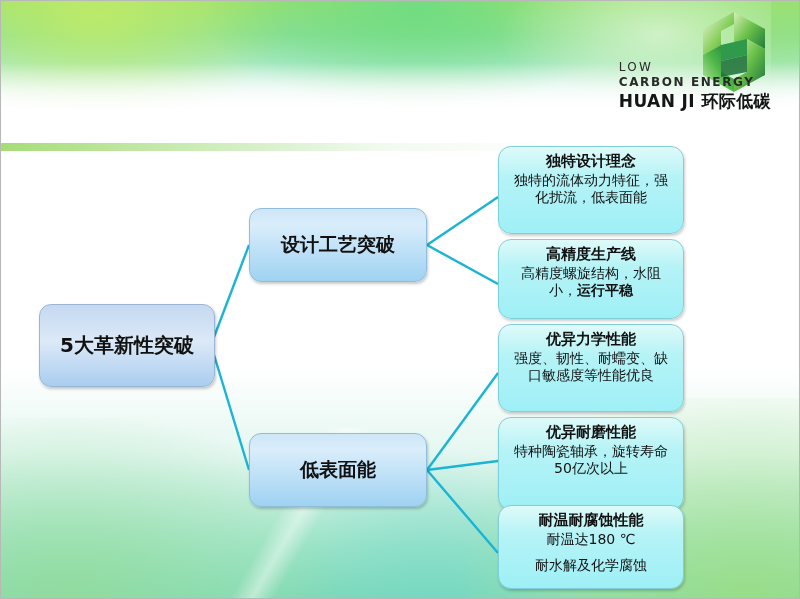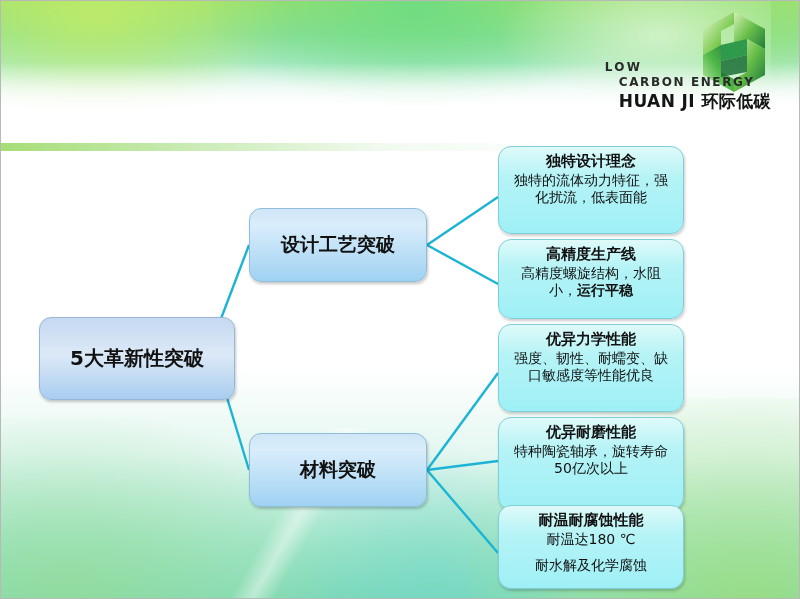--- a/index.html
+++ b/index.html
@@ -130,24 +130,25 @@
   }
   .logo-text {
     position: absolute;
     right: 4px; top: 52px;
     text-align: right;
     line-height: 1.05;
   }
   .logo-low {
     font-size: 12px;
     letter-spacing: 2.2px;
-    font-weight: bold;
+    font-weight: normal;
     color: #2a2a2a;
     padding-right: 84px;
     text-align: left;
+    margin-left: 14px;
   }
   .logo-carbon {
     font-size: 12px;
     letter-spacing: 1.6px;
     font-weight: bold;
     color: #2a2a2a;
     text-align: left;
     margin-left: 14px;
     margin-top: 2px;
   }
@@ -191,22 +192,22 @@
     text-align: center;
   }
   .node-blue {
     background: linear-gradient(to bottom, #c5d9f1 0%, #dce9f7 45%, #a9cdf0 100%);
     border: 1px solid #9bb6d4;
     box-shadow: 1px 2px 3px rgba(0,0,0,0.22);
     color: #111111;
     font-weight: bold;
   }
   .node-root {
-    left: 38px; top: 316px;
-    width: 196px; height: 83px;
+    left: 38px; top: 303px;
+    width: 176px; height: 83px;
     font-size: 20px;
     line-height: 1.25;
     padding: 16px 10px;
   }
   .node-branch {
     width: 178px; height: 74px;
     font-size: 19px;
     background: linear-gradient(to bottom, #cfe6f7 0%, #d9edfb 22%, #9fd2f2 100%);
     border: 1px solid #8fbdda;
   }
@@ -312,21 +313,21 @@
 
     <line x1="426" y1="469" x2="497" y2="372" stroke="#1BB4D4" stroke-width="2.4"></line>
     <line x1="426" y1="469" x2="497" y2="460" stroke="#1BB4D4" stroke-width="2.4"></line>
     <line x1="426" y1="469" x2="497" y2="552" stroke="#1BB4D4" stroke-width="2.4"></line>
   </svg>
 
   <div class="node node-blue node-root">5大革新性突破</div>
 
   <div class="node node-blue node-branch node-branch-1">设计工艺突破</div>
 
-  <div class="node node-blue node-branch node-branch-2">材料突破</div>
+  <div class="node node-blue node-branch node-branch-2">低表面能</div>
 
   <div class="card card-1">
     <div class="card-title">独特设计理念</div>
     <div class="card-body">独特的流体动力特征，强化扰流，低表面能</div>
   </div>
 
   <div class="card card-2">
     <div class="card-title">高精度生产线</div>
     <div class="card-body"><span>高精度螺旋结构，水阻小，</span><span class="em">运行平稳</span></div>
   </div>

